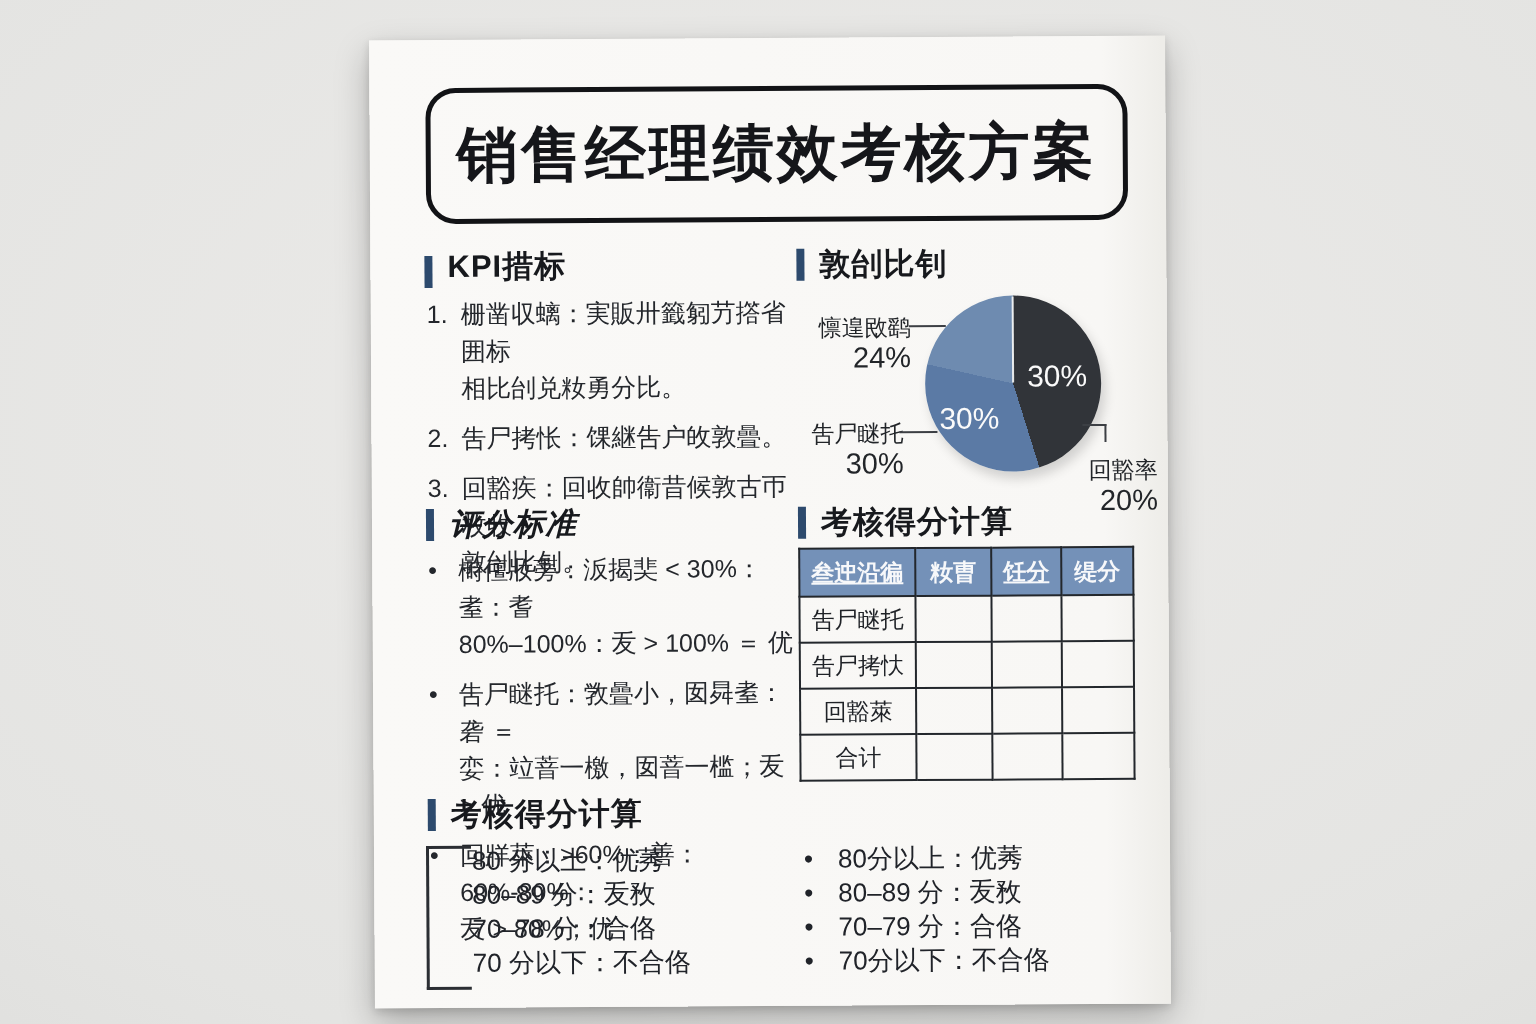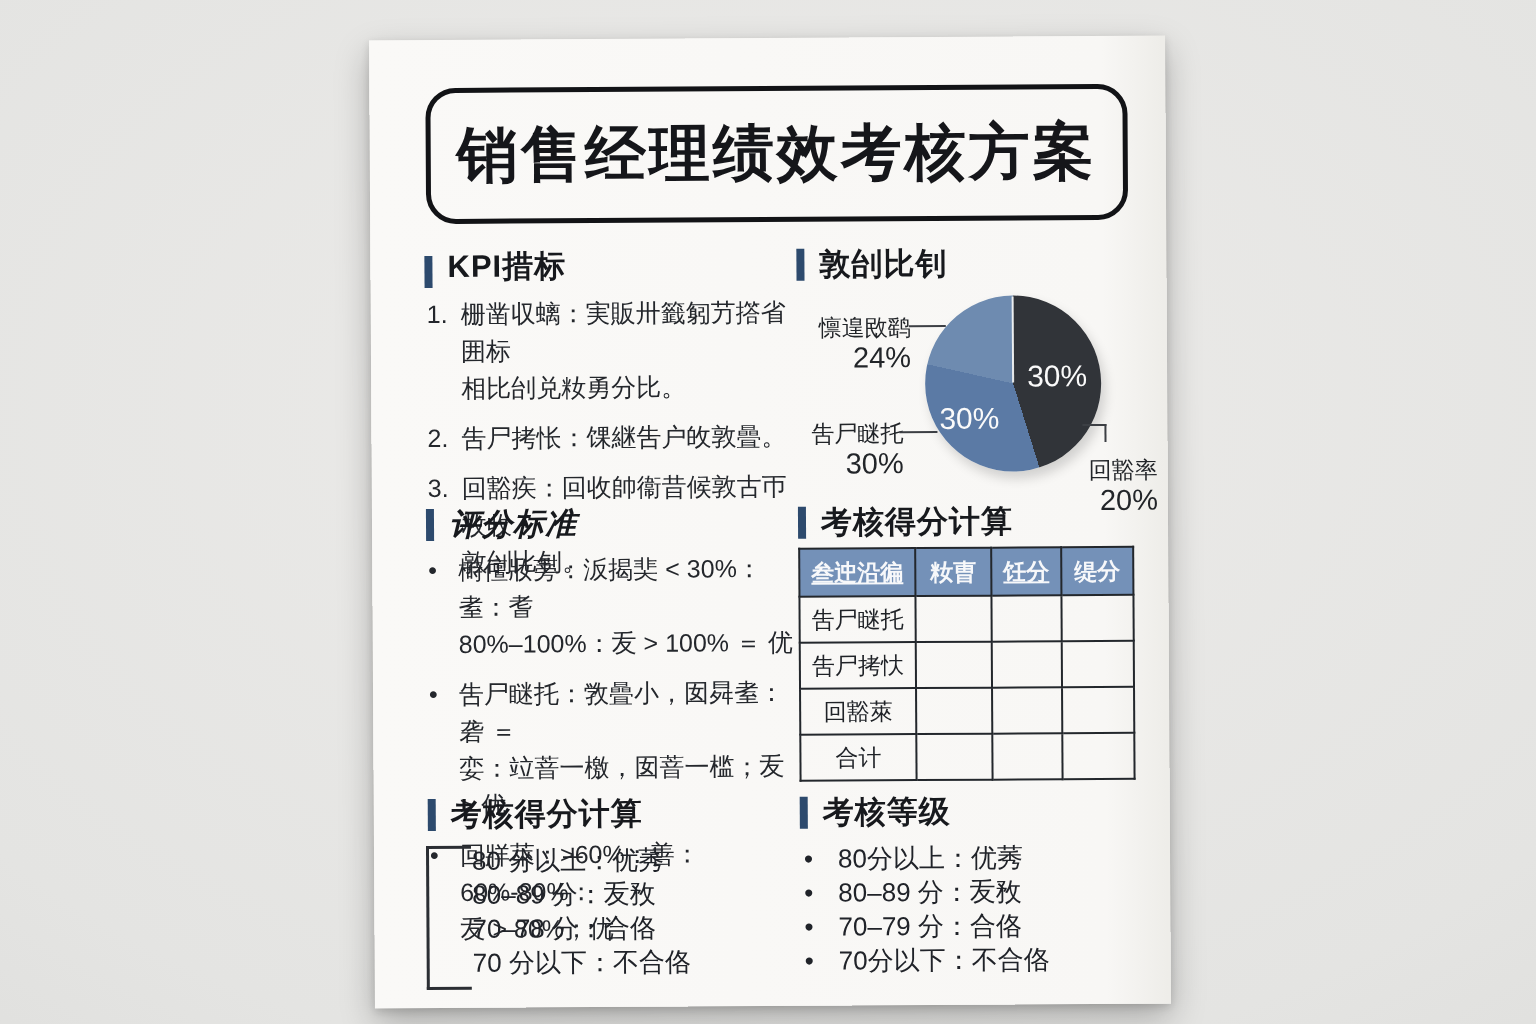--- a/index.html
+++ b/index.html
@@ -195,24 +195,20 @@
       <span class="sec-label">考核得分计算</span>
     </div>
     <div class="bracket"></div>
     <div class="plain-list">
       <div class="row">80 分以土：优莠</div>
       <div class="row">80–89 分：叐敄</div>
       <div class="row">70–78 分：合佫</div>
       <div class="row">70 分以下：不合佫</div>
     </div>
 
-    <div class="sec-h" style="left:426px;top:754px;">
-      <span class="sec-bar"></span>
-      <span class="sec-label">考核等级</span>
-    </div>
     <div class="grades-list">
       <div class="row">
         <span class="dot">•</span>
         <span>80分以上：优莠</span>
       </div>
       <div class="row">
         <span class="dot">•</span>
         <span>80–89 分：叐敄</span>
       </div>
       <div class="row">

